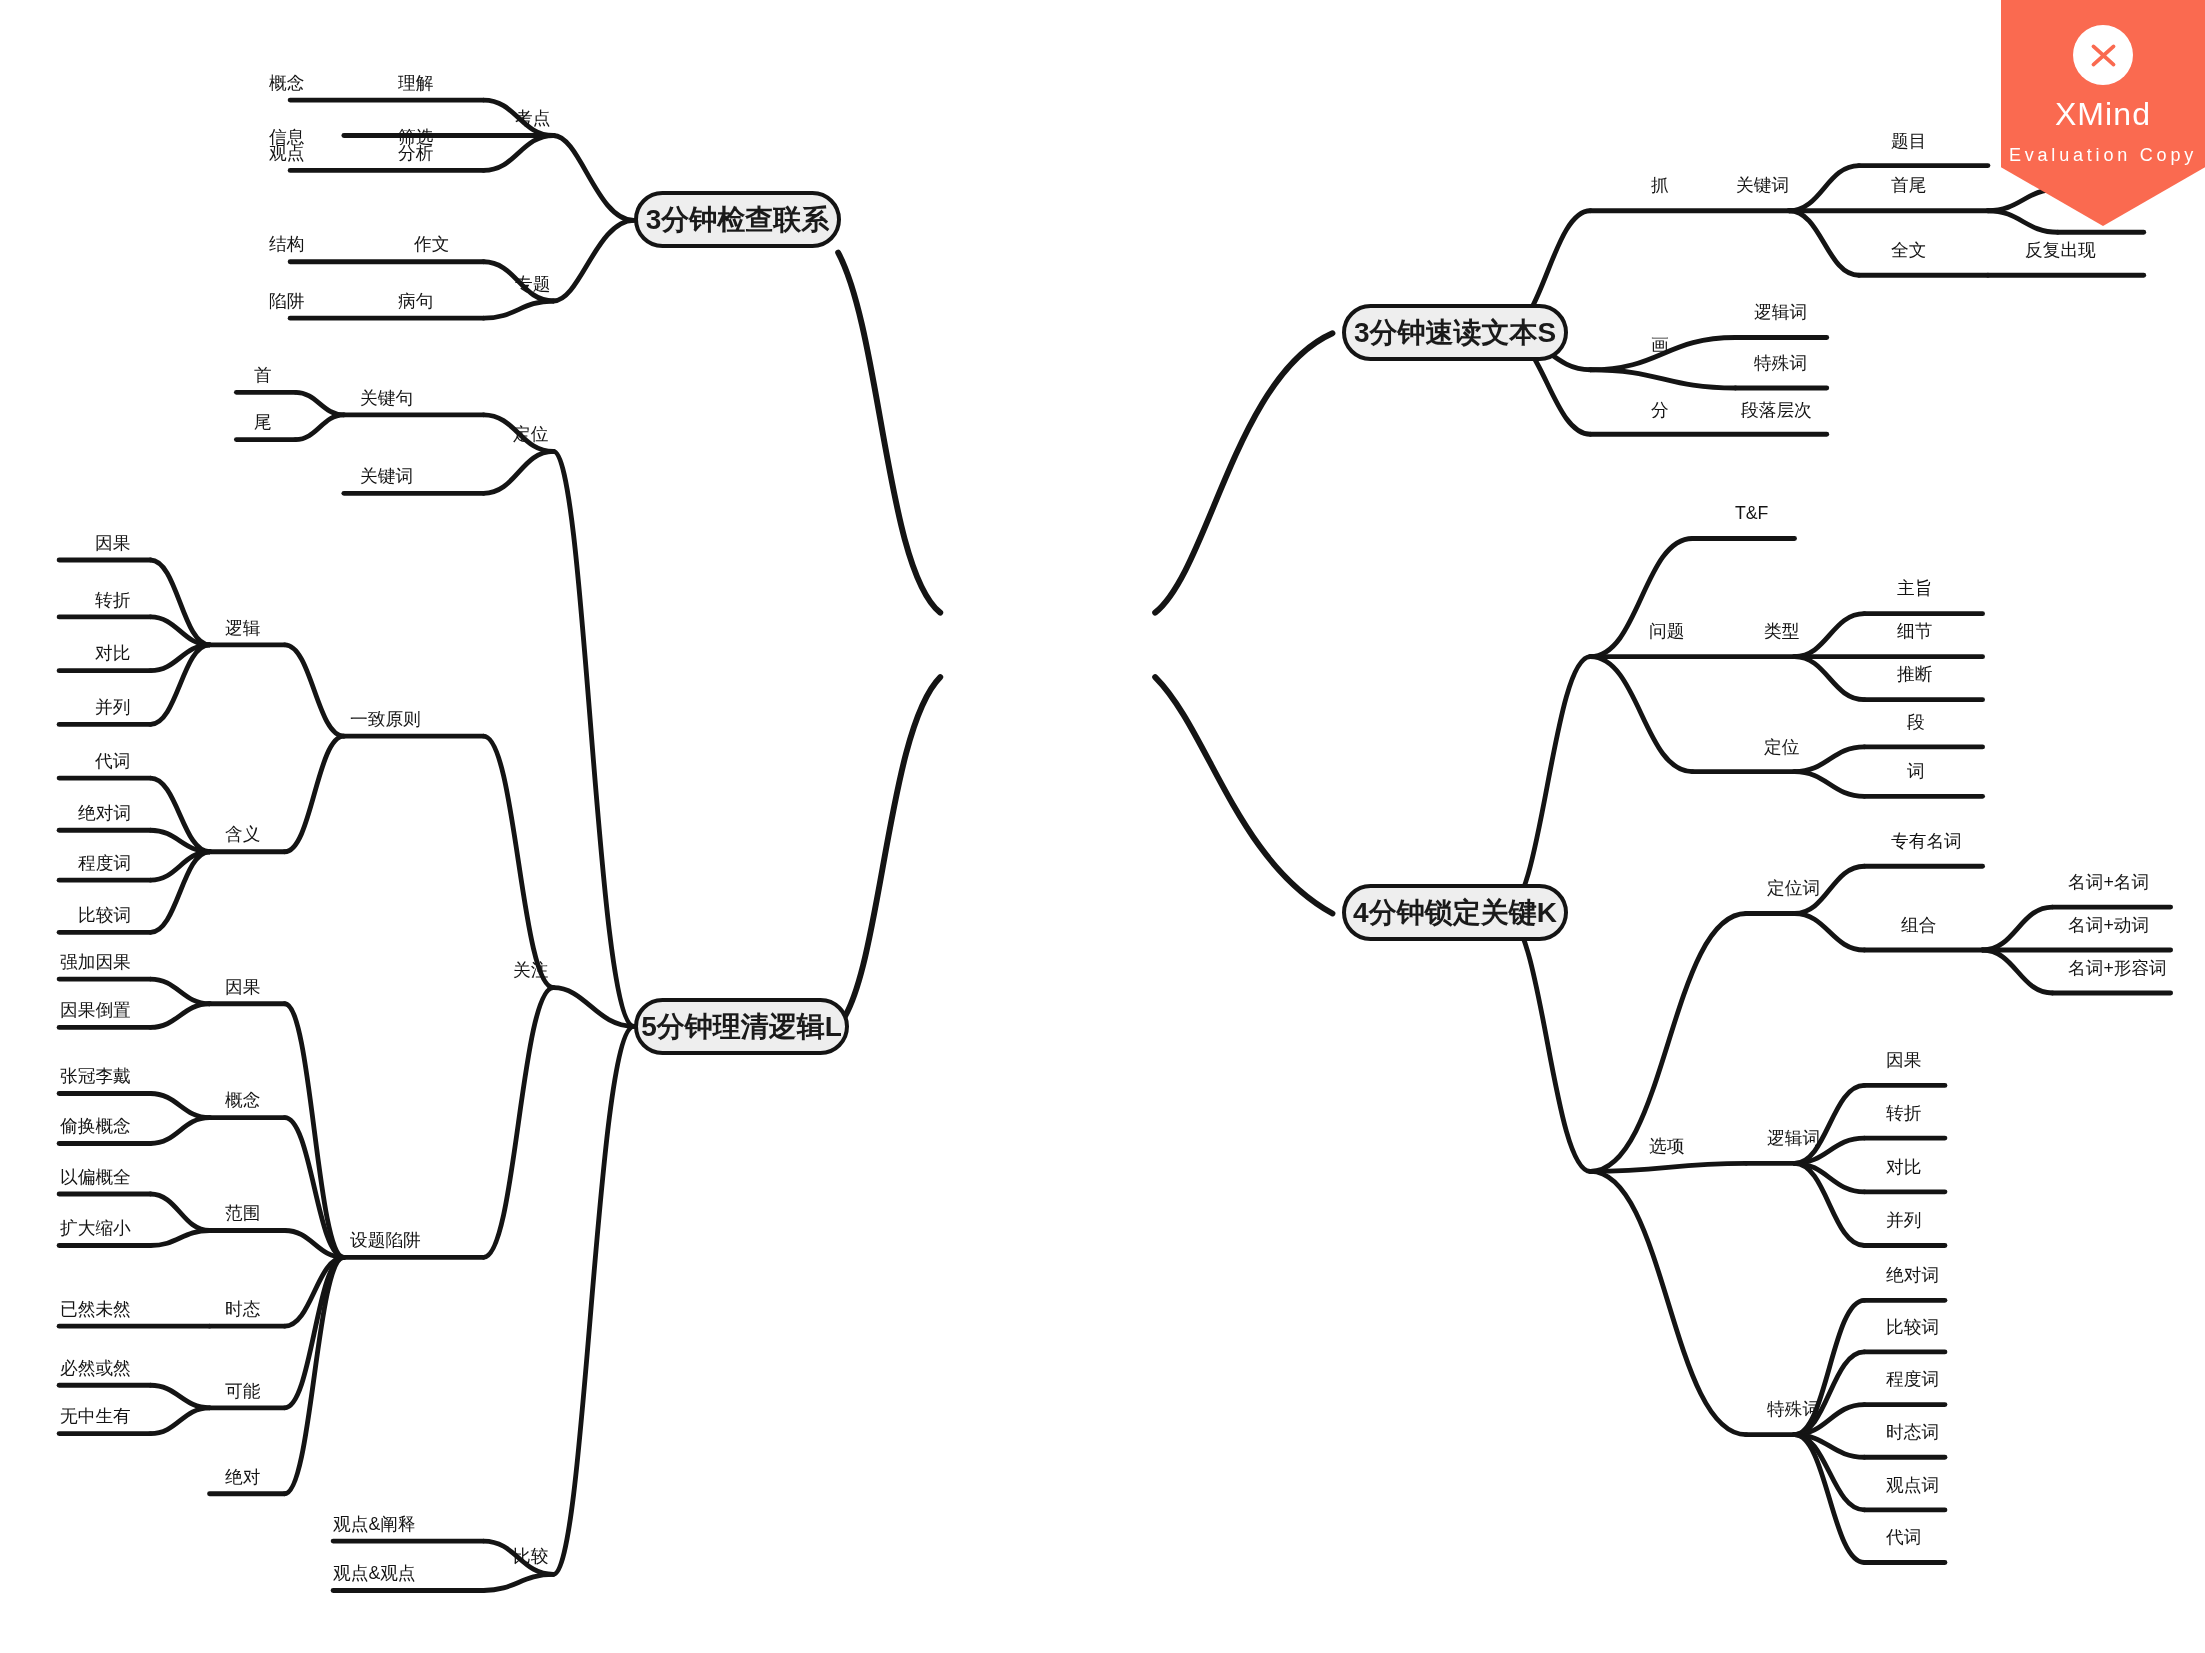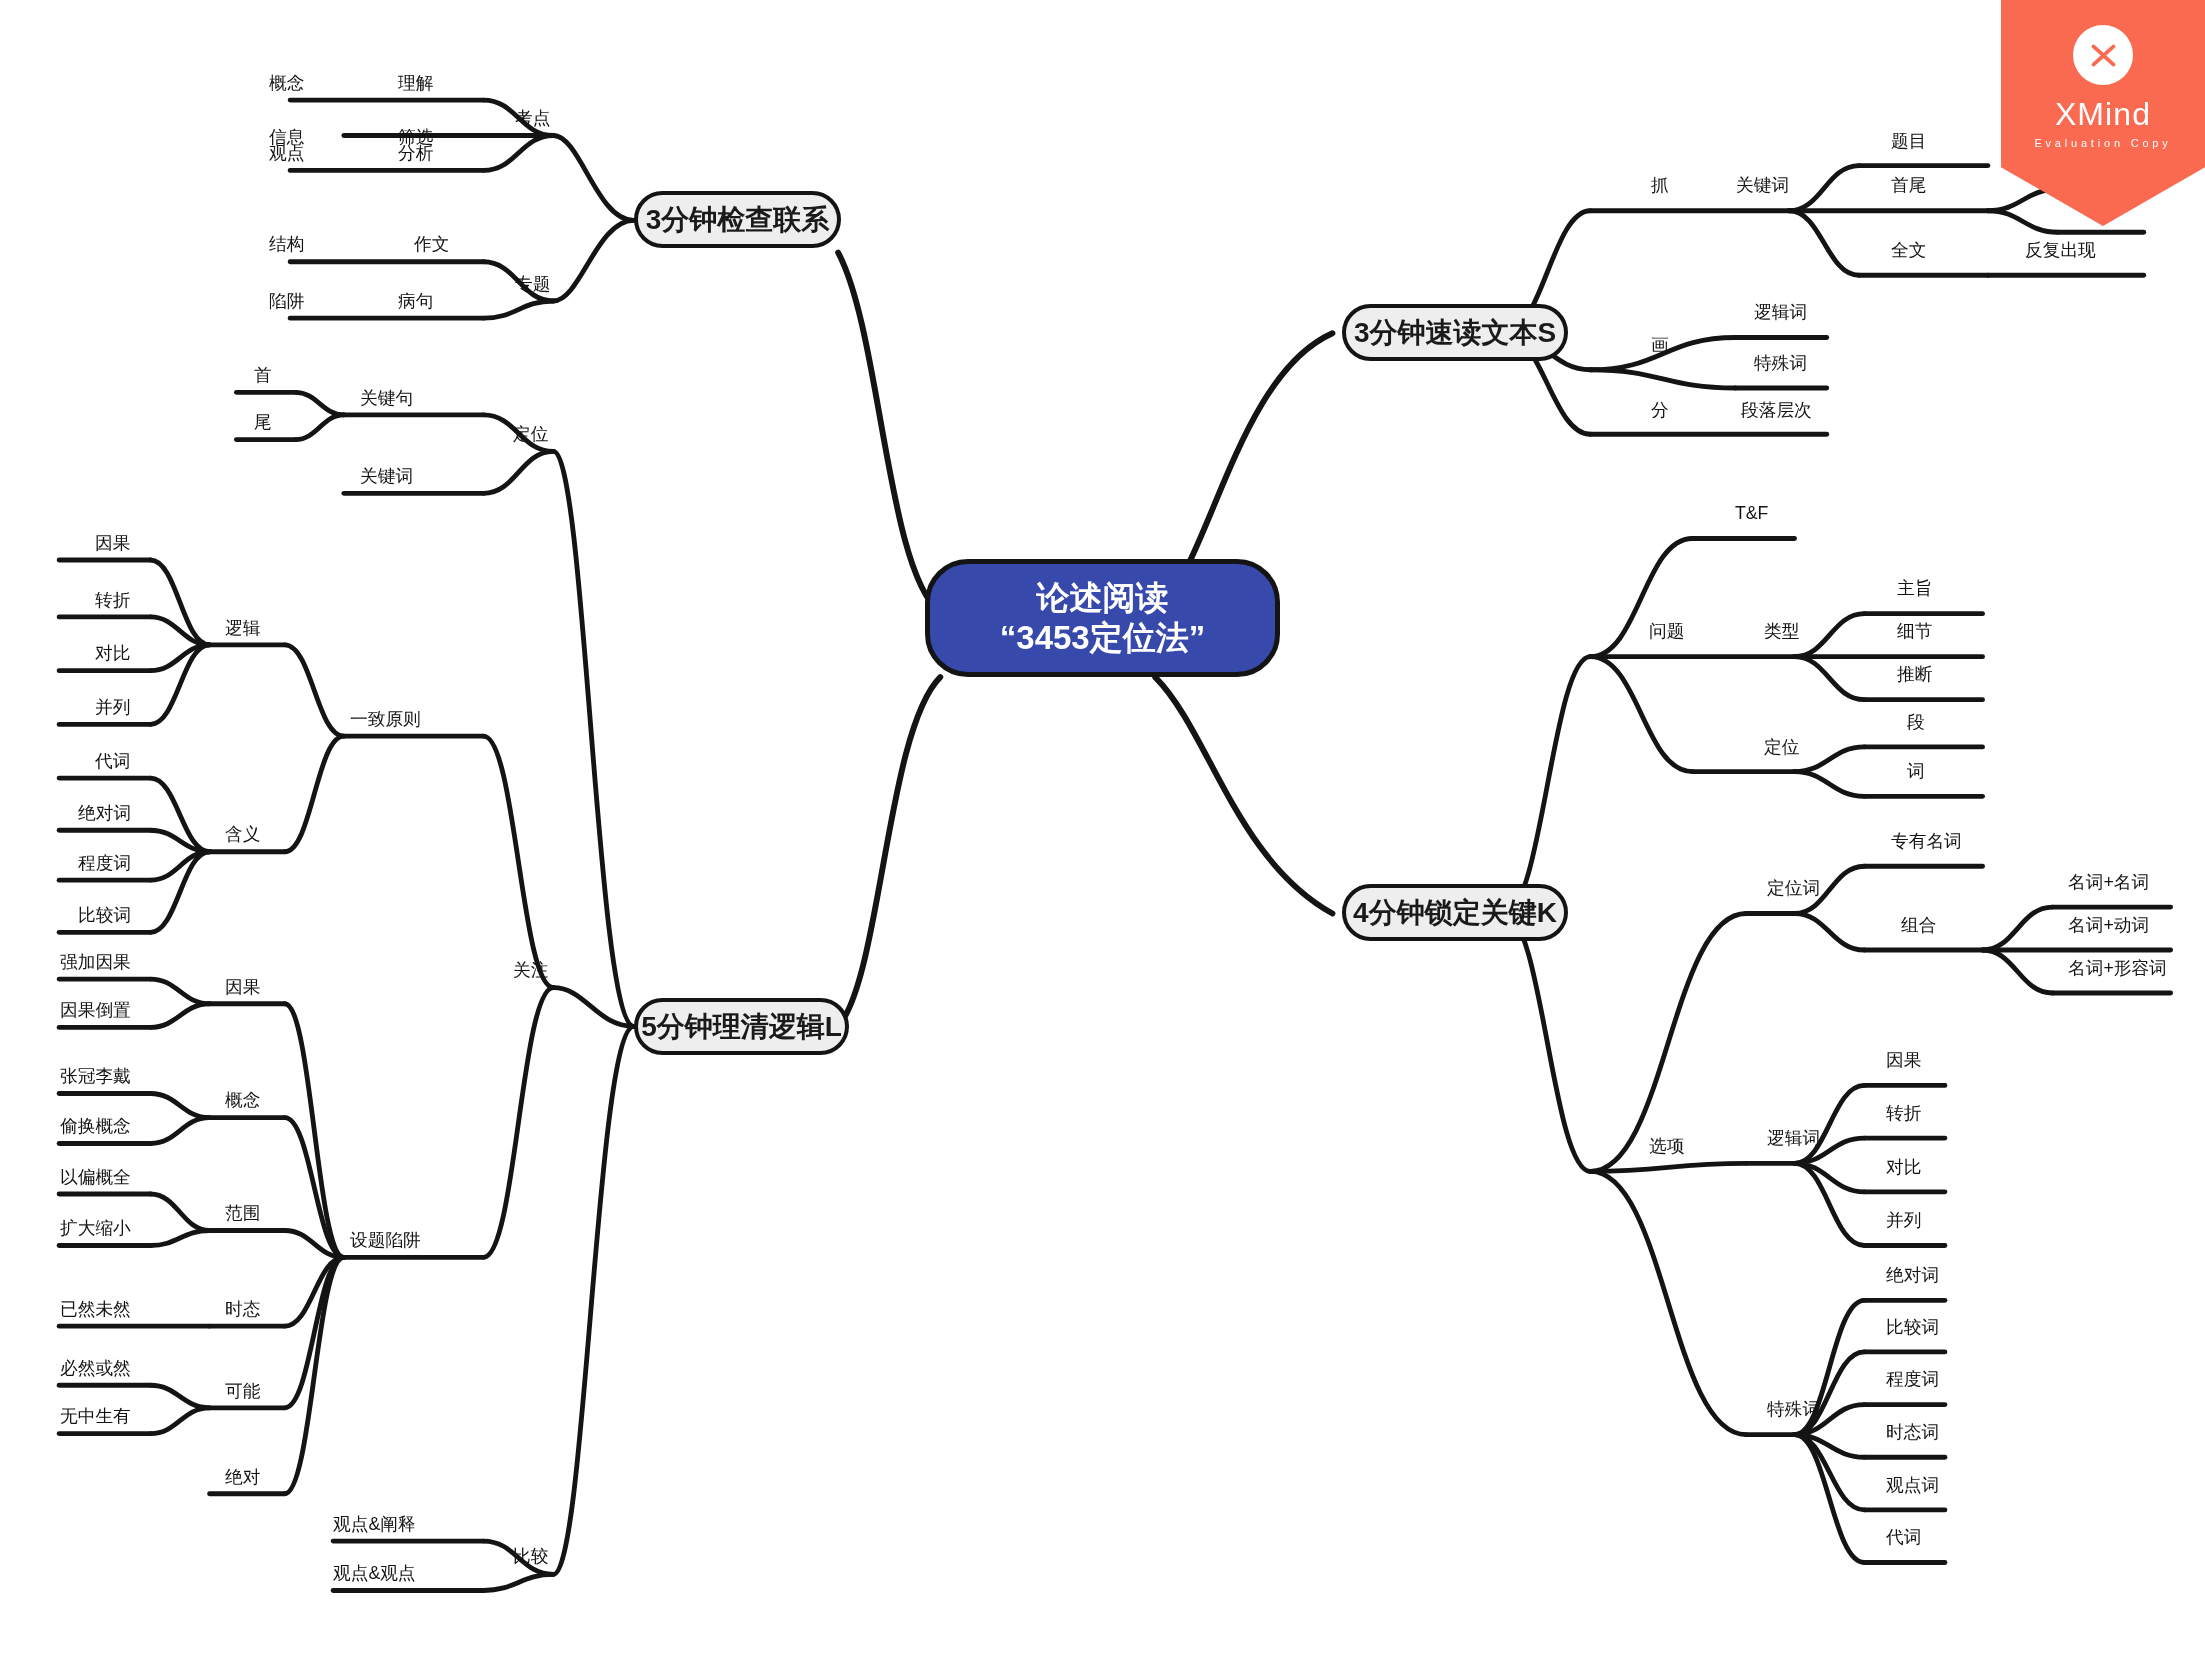--- a/index.html
+++ b/index.html
@@ -24,21 +24,21 @@
        line-height:1;font-weight:normal;}
 
   
   #wm{position:absolute;right:0;top:0;width:204px;height:226px;
       background:#FA6A50;clip-path:polygon(0 0,100% 0,100% 74%,50% 100%,0 74%);
       display:flex;flex-direction:column;align-items:center;}
   #wm .disc{width:60px;height:60px;border-radius:50%;background:#ffffff;
       margin-top:25px;display:flex;align-items:center;justify-content:center;}
   #wm .wordmark{color:#fff;font-size:32px;letter-spacing:1.1px;margin-top:10.7px;
       font-weight:normal;}
-  #wm .evalcopy{color:#fff;font-size:11px;letter-spacing:3.8px;margin-top:4px;}
+  #wm .evalcopy{color:#fff;font-size:18px;letter-spacing:3.8px;margin-top:12px;}
 </style>
 </head>
 <body>
 
 <div id="stage">
 
   <svg class="links" viewBox="0 0 4104 3078" xmlns="http://www.w3.org/2000/svg">
     <g fill="none" stroke="#141414" stroke-width="9" stroke-linecap="round">
 
       <path d="M1750,1140 C1650,1060 1640,620 1560,470" stroke-width="11"></path>
@@ -223,24 +223,20 @@
       <path d="M390,2620 C340,2620 330,2668 280,2668"></path>
       <line x1="280" y1="2668" x2="110" y2="2668"></line>
 
       <path d="M1030,2930 C970,2930 960,2868 900,2868"></path>
       <line x1="900" y1="2868" x2="620" y2="2868"></line>
       <path d="M1030,2930 C970,2930 960,2960 900,2960"></path>
       <line x1="900" y1="2960" x2="620" y2="2960"></line>
     </g>
   </svg>
 
-  <div class="chip center" style="left:925px;top:559px;width:355px;height:118px;">
-    <span>论述阅读</span>
-    <span>“3453定位法”</span>
-  </div>
 
   <div class="chip main" style="left:634px;top:191px;width:207px;height:57px;">
     <span>3分钟检查联系</span>
   </div>
 
   <div class="chip main" style="left:1342px;top:304px;width:226px;height:57px;">
     <span>3分钟速读文本S</span>
   </div>
 
   <div class="chip main" style="left:1342px;top:884px;width:226px;height:57px;">

